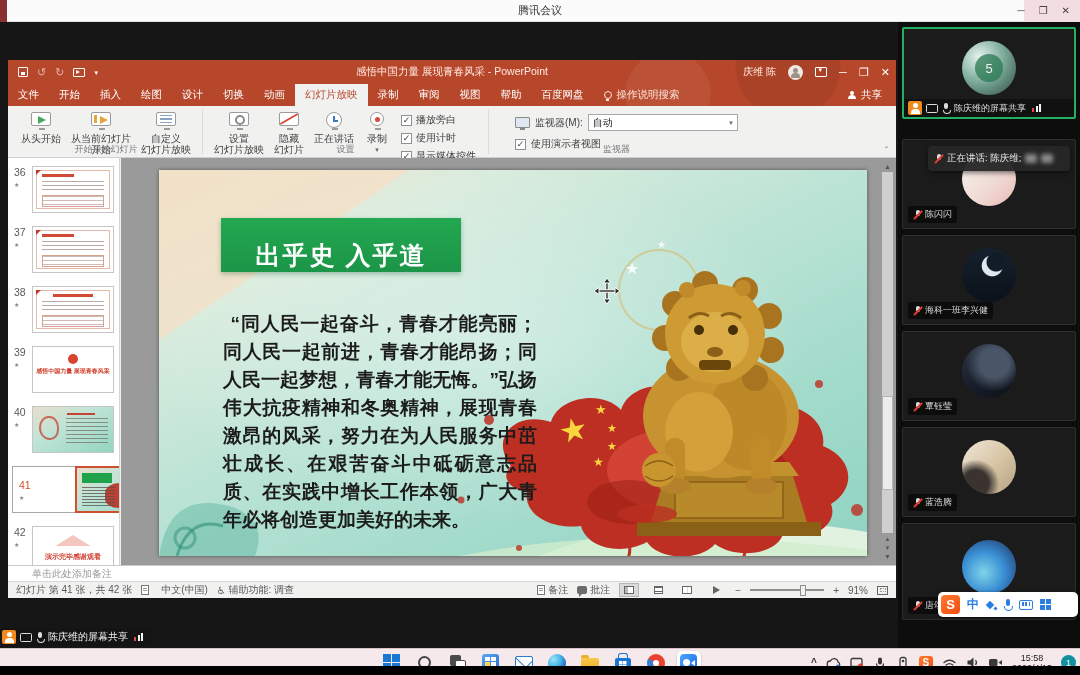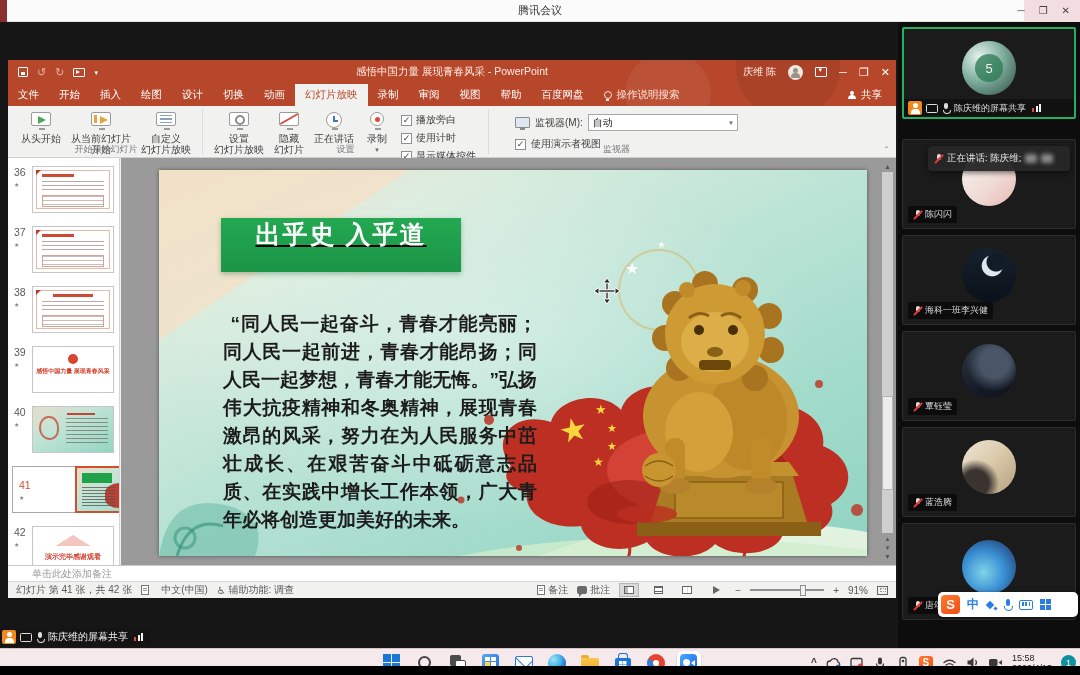--- a/index.html
+++ b/index.html
@@ -125,21 +125,21 @@
   .m-t42{position:absolute;left:2px;right:2px;top:25px;text-align:center;font-size:7px;font-weight:bold;color:#d4493a;}
 
   .canvas{position:absolute;left:113px;top:0;right:0;bottom:0;background:#9a9a9a;}
   .slide{position:absolute;left:38px;top:12px;width:708px;height:386px;overflow:hidden;
     background:linear-gradient(155deg,#f3e3cf 0%,#d9ecdd 22%,#bde4d6 45%,#a5dccc 70%,#8fd3c2 100%);
     box-shadow:0 0 4px rgba(0,0,0,.45);}
   .slide::before{content:"";position:absolute;inset:0;
     background:radial-gradient(ellipse at 45% 45%, rgba(255,255,255,.35), transparent 60%);}
   .art{position:absolute;inset:0;width:100%;height:100%;}
   .slide-titlebox{position:absolute;left:62px;top:48px;width:240px;height:54px;background:linear-gradient(#23a851,#1b9547);
-    display:flex;align-items:flex-start;justify-content:center;box-shadow:0 2px 5px rgba(20,90,50,.35);text-decoration:underline;}
+    display:flex;align-items:flex-end;justify-content:center;box-shadow:0 2px 5px rgba(20,90,50,.35);}
   .slide-titlebox span{color:#fff;font-size:25px;font-weight:bold;letter-spacing:2px;}
   .slide-body{position:absolute;left:64px;top:140px;width:314px;font-size:19px;line-height:28px;font-weight:600;
     color:#1c1c1c;text-align:justify;text-indent:0.4em;}
 
   .vscroll{position:absolute;top:4px;bottom:4px;right:2px;width:13px;display:flex;flex-direction:column;align-items:center;}
   .varrow{font-size:7px;color:#555;line-height:9px;}
   .vtrack{flex:1;width:11px;background:#cfcfcf;position:relative;margin:1px 0;}
   .vthumb{position:absolute;left:0;right:0;top:62%;height:26%;background:#ececec;border:1px solid #b5b5b5;}
 
   
@@ -261,21 +261,21 @@
   .tb-active::after{content:"";position:absolute;left:50%;bottom:-2px;transform:translateX(-50%);width:14px;height:3px;border-radius:2px;background:#2f86e0;}
   .tb-mt{width:17px;height:17px;border-radius:4px;background:linear-gradient(135deg,#4aa7ff,#1668e8);position:relative;}
   .tb-mt::before{content:"";position:absolute;left:3px;top:5px;width:7px;height:7px;border-radius:50%;background:#fff;}
   .tb-mt::after{content:"";position:absolute;right:2.5px;top:5.5px;border-right:4px solid #fff;border-top:3px solid transparent;border-bottom:3px solid transparent;}
 
   .tray{position:absolute;right:4px;top:0;height:27px;display:flex;align-items:center;gap:9px;}
   .tray svg{display:block;}
   .tr-chev{font-size:10px;color:#333;font-weight:bold;}
   .tr-s{width:14px;height:14px;border-radius:3px;background:linear-gradient(145deg,#ff7a2f,#ef4e12);color:#fff;font-size:10px;
     font-weight:bold;display:flex;align-items:center;justify-content:center;}
-  .clock{display:flex;flex-direction:column;align-items:flex-start;justify-content:center;font-size:9px;color:#1c1c1c;line-height:10px;}
+  .clock{display:flex;flex-direction:column;align-items:center;justify-content:center;font-size:9px;color:#1c1c1c;line-height:10px;}
   .tb-badge{width:15px;height:15px;border-radius:50%;background:#12929e;color:#fff;font-size:9px;display:flex;align-items:center;justify-content:center;}
 </style>
 </head>
 <body>
 
 <div class="app">
 
   <div class="meet-titlebar">
     <span class="mt-title">腾讯会议</span>
     <div class="mt-controls">

